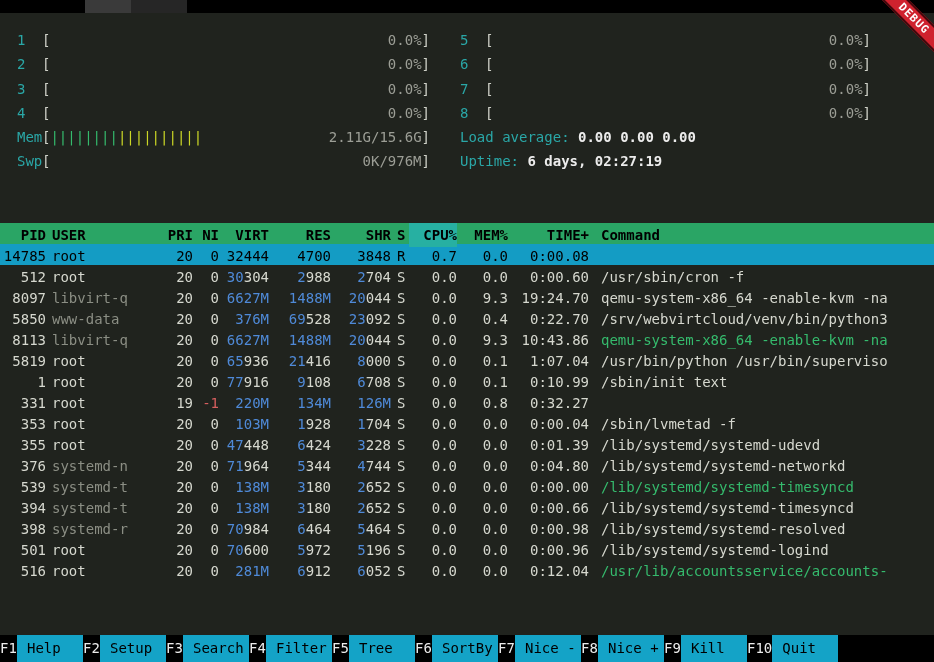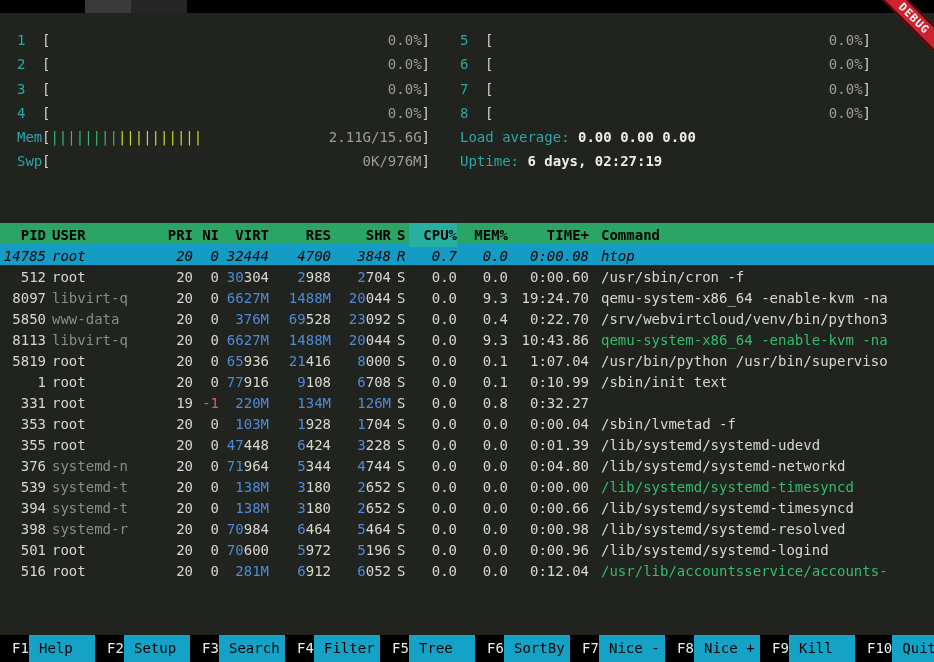--- a/index.html
+++ b/index.html
@@ -69,28 +69,28 @@
   }
   .thead { background: var(--header-bg,#2aa565); color:#000; font-weight:bold; }
   .thead .sort { background: var(--sort-col-bg,#27b0a2); }
   .r { text-align:right; }
   .l { text-align:left; }
   .pl6 { padding-left:6px; }
   .pl12 { padding-left:12px; }
   .cell-cmd { overflow:hidden; white-space:pre; }
   .prow { color: var(--fg,#d6d8cf); }
   .prow.selected { background: var(--selected-bg,#149cc4); }
-  .prow.selected, .prow.selected span { color:#000 !important; font-weight:normal;font-style:italic; }
+  .prow.selected, .prow.selected span { color:#000 !important; font-weight:normal; }
 
   
   .fnbar {
     position:absolute; bottom:0; left:0; right:0; height:27px;
     background:#000; display:flex; line-height:27px; font-size:14px;
   }
-  .fn-item { display:flex; flex:none;margin-left:12px; }
+  .fn-item { display:flex; flex:none; }
   .fn-key { color:#ececec; background:#000; min-width:17px; text-align:left; }
   .fn-label {
     background: var(--fnlabel-bg,#14a3c7); color:#000;
     width:66px; padding-left:10px; overflow:hidden; white-space:pre;
   }
 </style>
 </head>
 <body>
 
 <div class="topbar">
@@ -152,21 +152,20 @@
     <span class="l pl6">root</span>
     <span class="r">20</span>
     <span class="r">0</span>
     <span class="r"><span class="c-blue">32</span>444</span>
     <span class="r"><span class="c-blue">4</span>700</span>
     <span class="r"><span class="c-blue">3</span>848</span>
     <span class="l pl6">R</span>
     <span class="r">0.7</span>
     <span class="r">0.0</span>
     <span class="r">0:00.08</span>
-    <span class="l pl12 cell-cmd">htop</span>
   </div>
         <div class="prow">
     <span class="r">512</span>
     <span class="l pl6">root</span>
     <span class="r">20</span>
     <span class="r">0</span>
     <span class="r"><span class="c-blue">30</span>304</span>
     <span class="r"><span class="c-blue">2</span>988</span>
     <span class="r"><span class="c-blue">2</span>704</span>
     <span class="l pl6">S</span>

